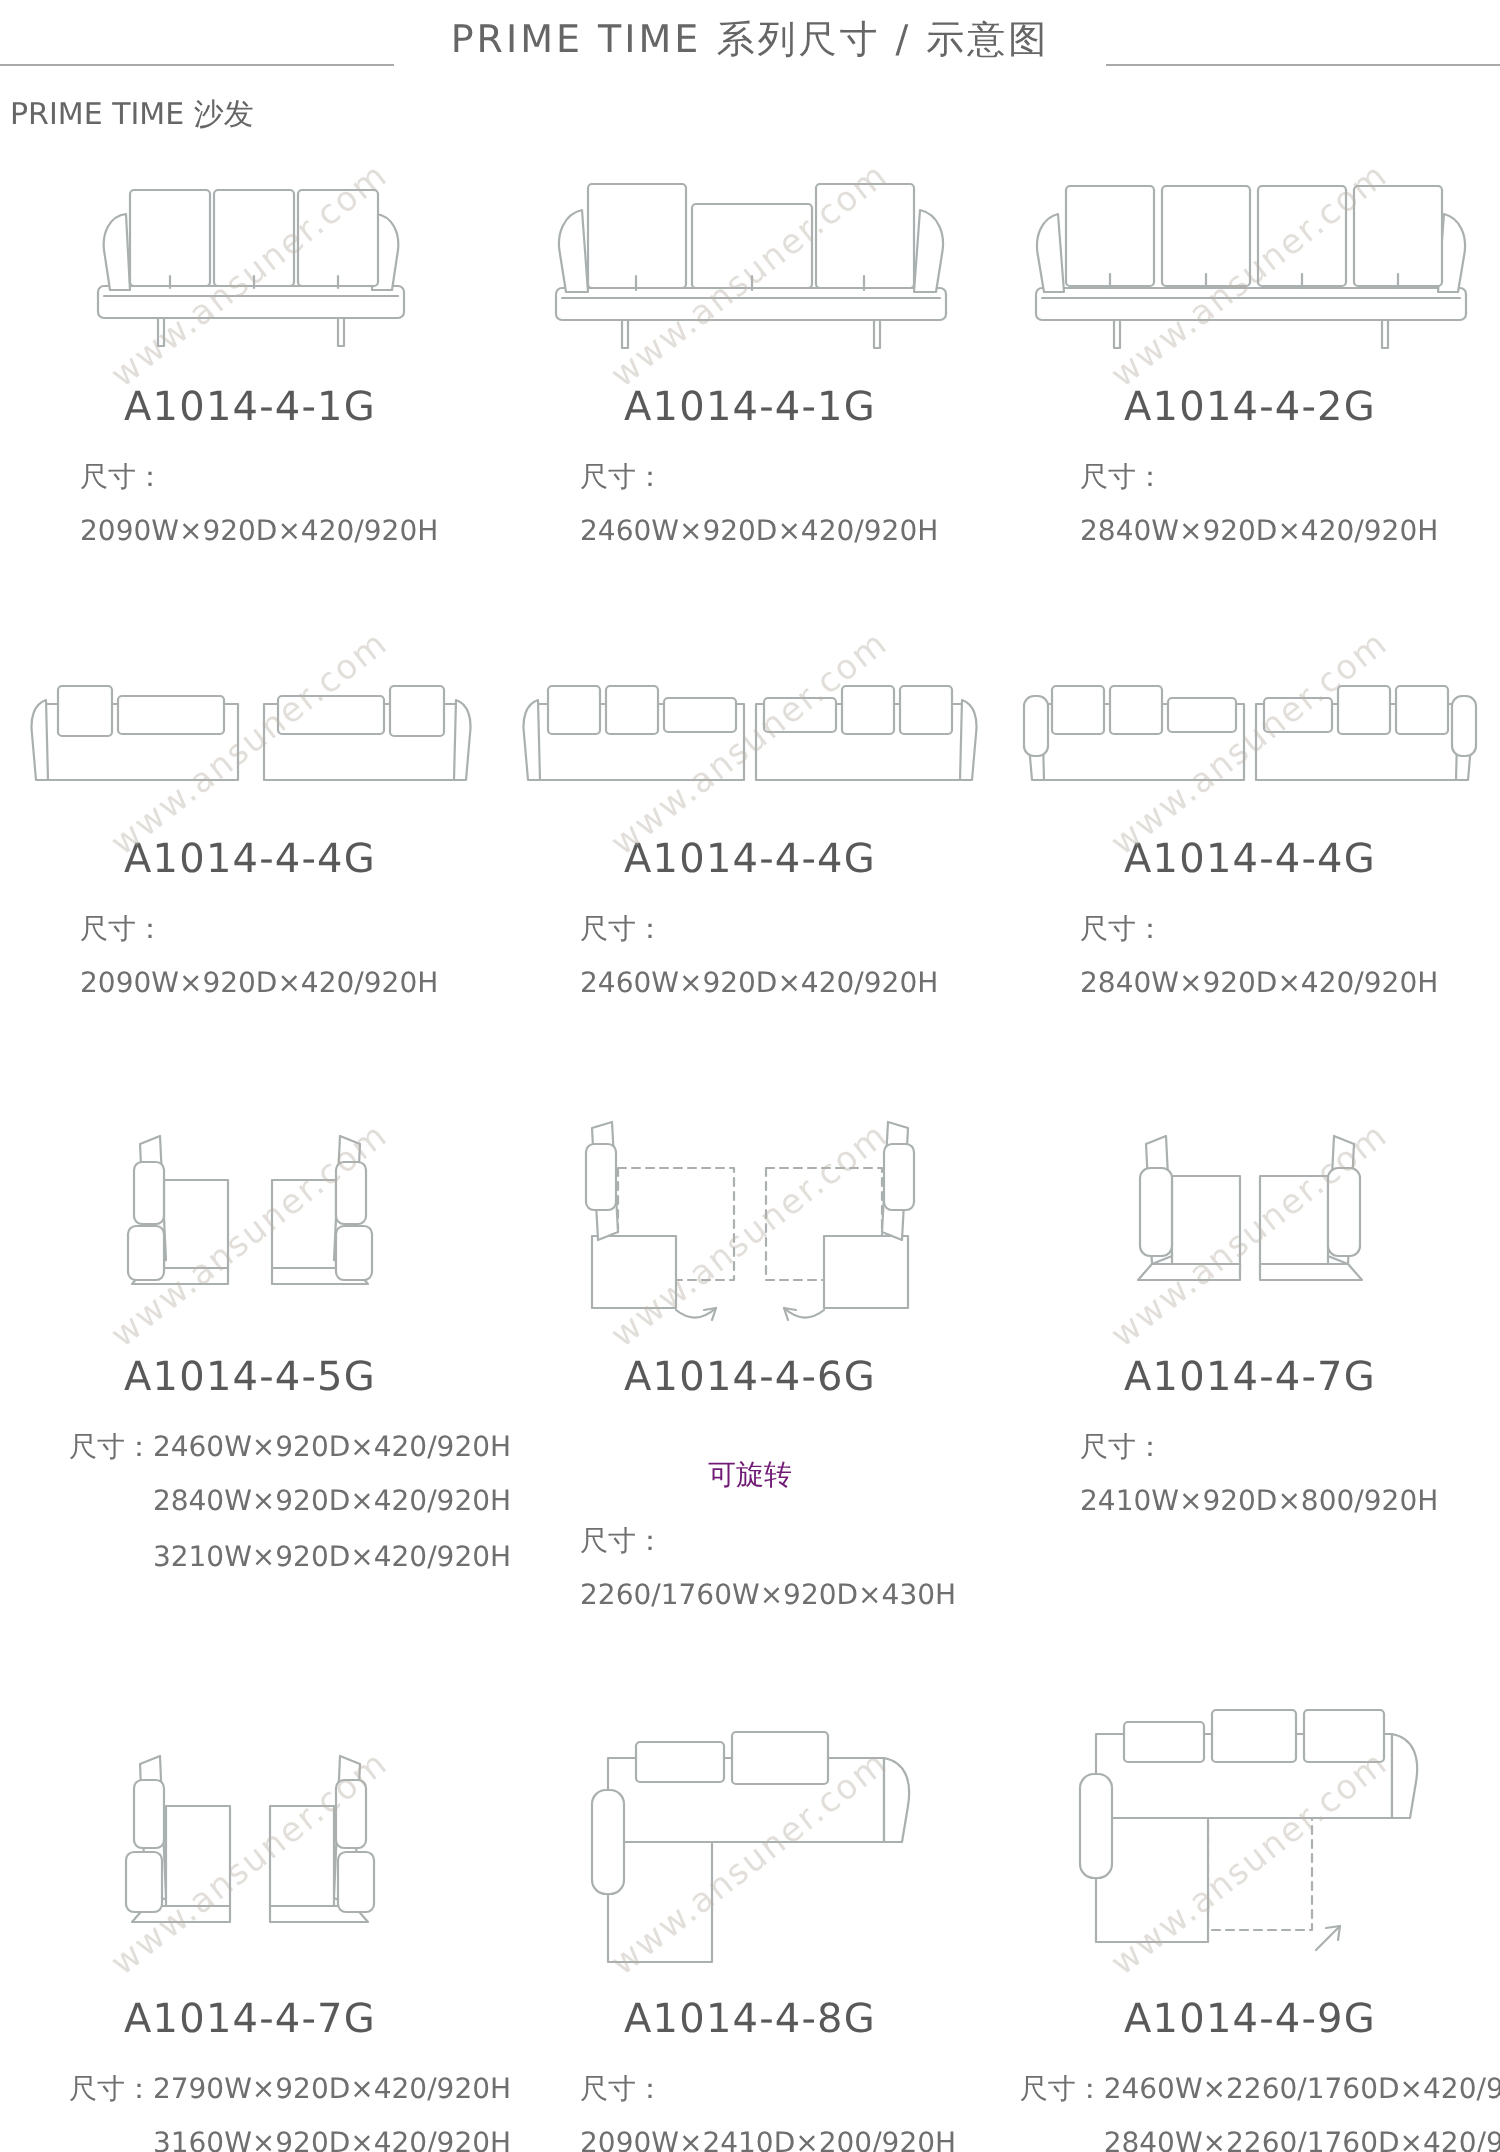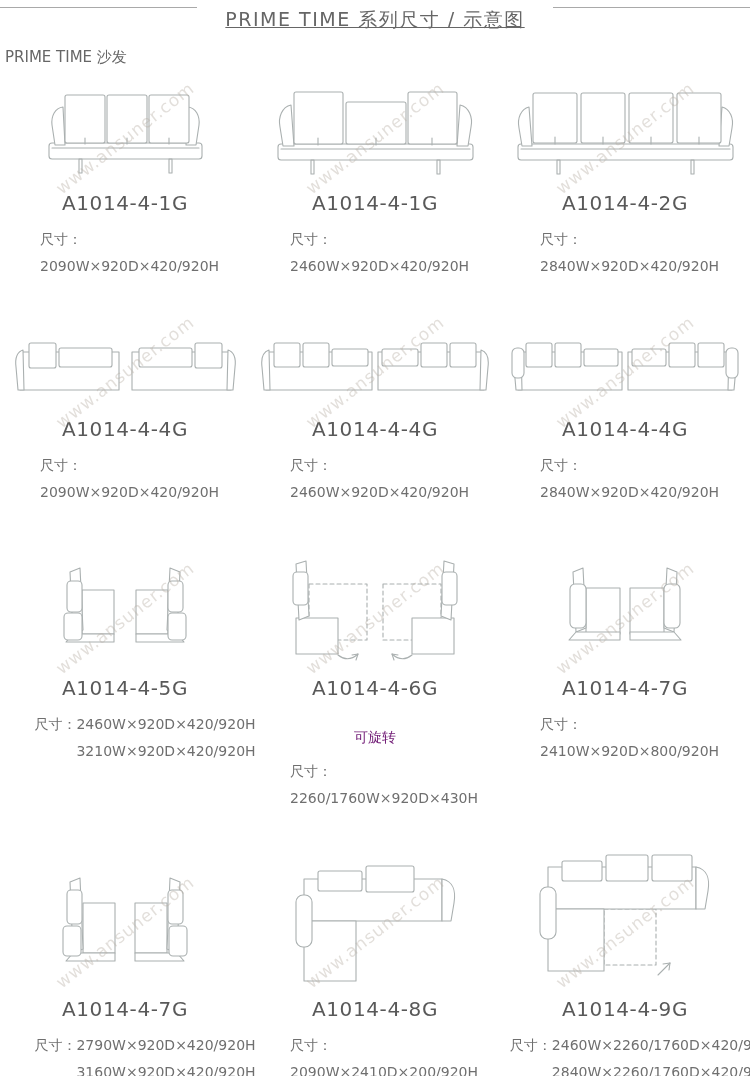--- a/index.html
+++ b/index.html
@@ -2,21 +2,21 @@
 <html><head>
 <meta charset="utf-8">
 <style>
   html,body{margin:0;padding:0;background:#ffffff;}
   body{
     width:750px;height:1076px;overflow:hidden;
     font-family:"DejaVu Sans","Liberation Sans",sans-serif;
     color:#666;position:relative;
   }
   
-  .title-row{display:flex;align-items:flex-start;margin-top:7px;text-decoration:underline;}
+  .title-row{display:flex;align-items:flex-end;margin-top:7px;}
   .rule{flex:1;height:0;border-top:1px solid #a9a9a9;}
   .page-title{
     margin:0 28px;font-size:19px;font-weight:500;color:#666;
     letter-spacing:1.5px;white-space:nowrap;
   }
   .subtitle{margin:15px 0 0 5px;font-size:15px;color:#666;}
 
   
   .grid{
     display:grid;grid-template-columns:250px 250px 250px;
@@ -217,20 +217,21 @@
         <rect class="fill" x="126" y="24" width="32" height="44"></rect>
         <path class="fill" d="M170,6 L160,2 L157,64 L167,68 Z"></path>
         <path class="fill" d="M167,68 L126,68 L126,76 L174,76 Z"></path>
         <rect class="fill" x="158" y="15" width="15" height="31" rx="4"></rect>
         <rect class="fill" x="158" y="47" width="18" height="27" rx="4"></rect>
       </svg>
     </div>
     <div class="model">A1014-4-5G</div>
     <div class="dims">
       <div class="dim-line">尺寸：2460W×920D×420/920H</div>
+      <div class="dim-line cont">2840W×920D×420/920H</div>
       <div class="dim-line cont">3210W×920D×420/920H</div>
     </div>
   </div>
 
   <div class="cell r3">
     <div class="draw" aria-label="rotatable-end-units-with-dashed-positions">
       <span class="wm">www.ansuner.com</span>
       <svg width="230" height="106" viewBox="0 0 230 106">
         <rect class="dash" x="49" y="28" width="58" height="56"></rect>
         <rect class="dash" x="123" y="28" width="58" height="56"></rect>

